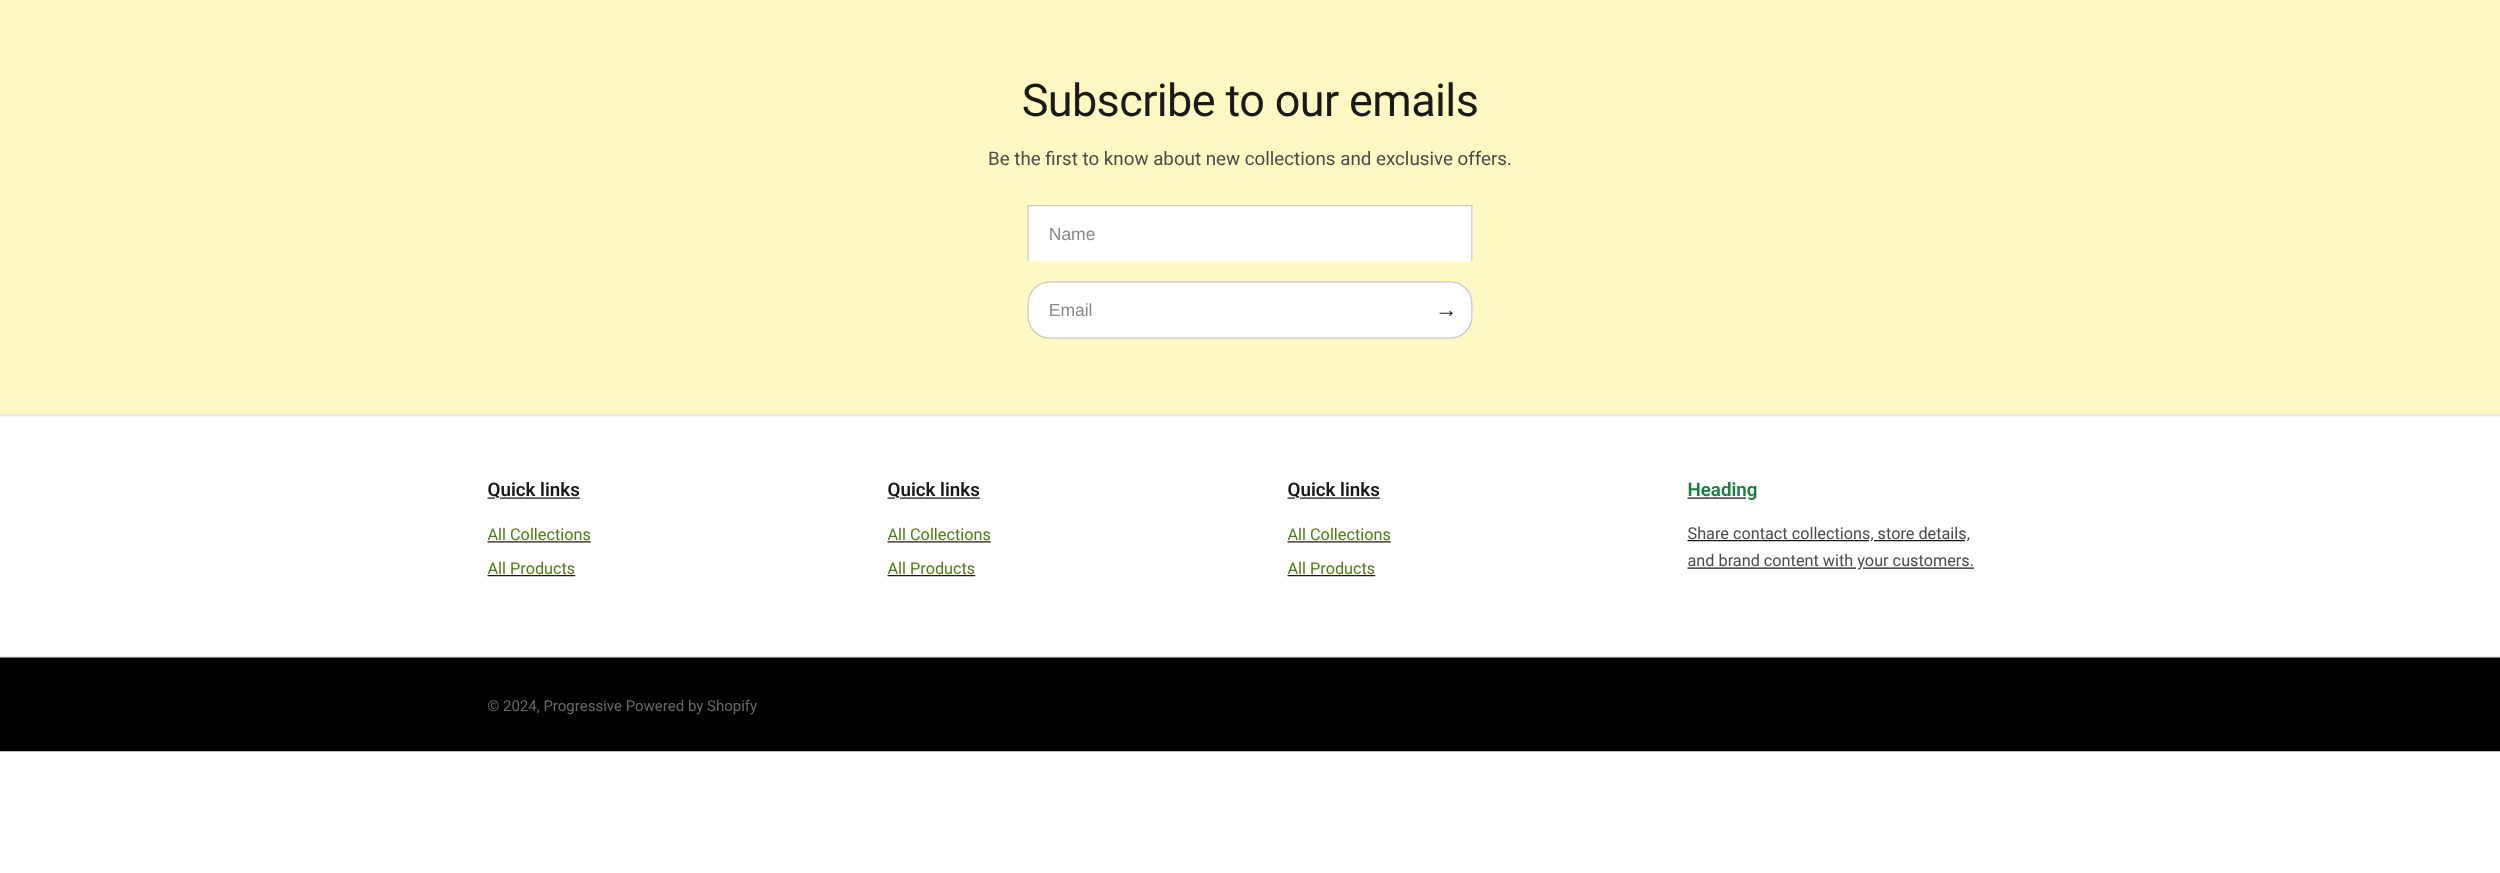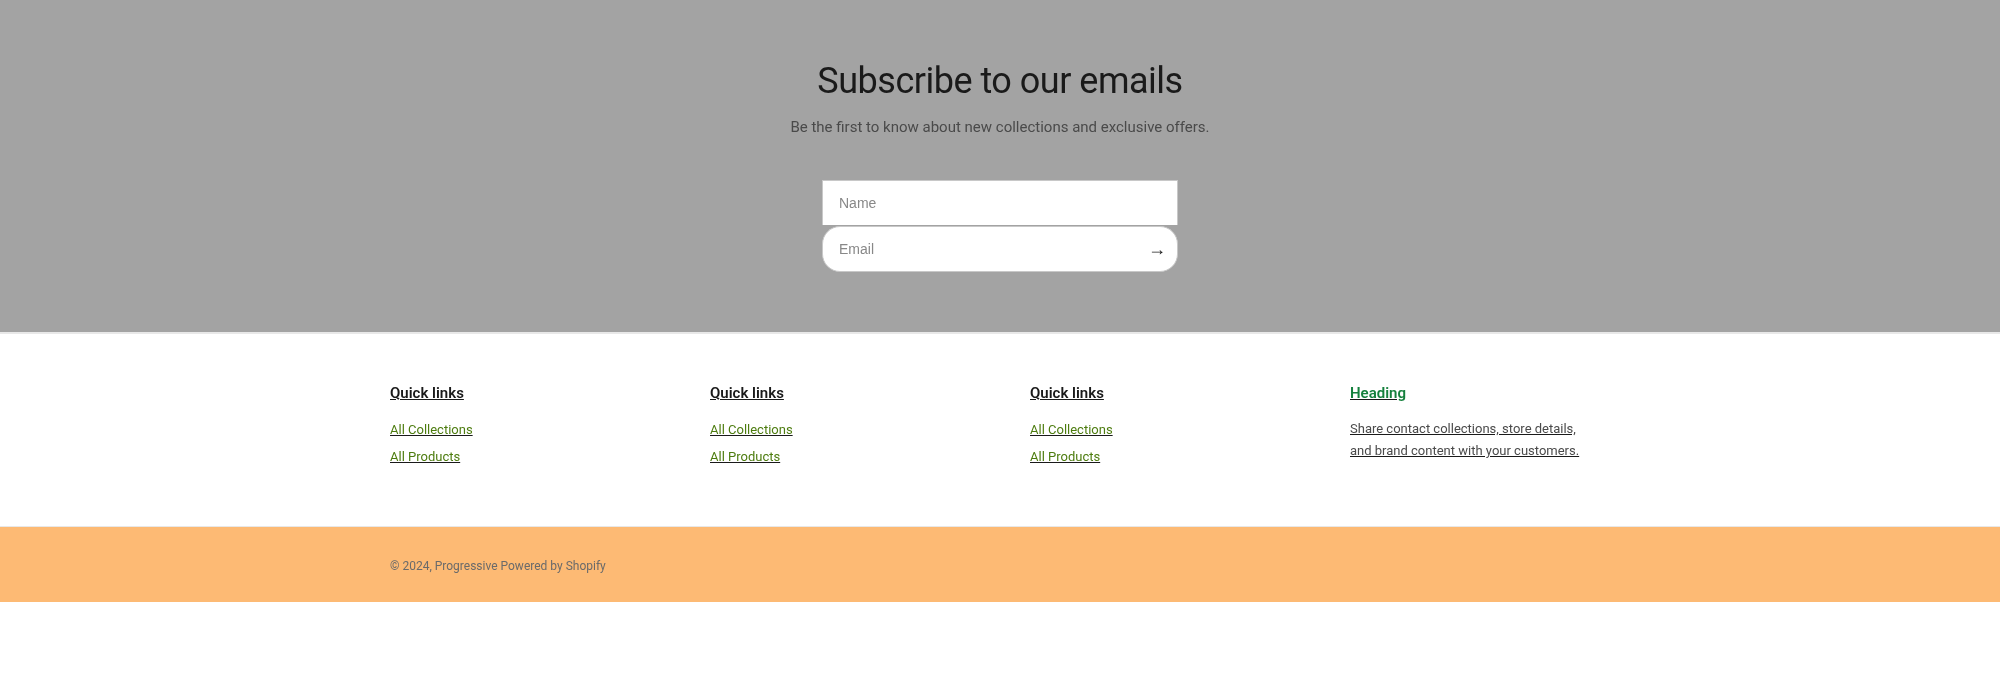--- a/index.html
+++ b/index.html
@@ -14,42 +14,42 @@
       color: #1a1a1a;
       width: 2000px;
       min-height: 698px;
     }
 
     .subscribe-section {
       display: flex;
       flex-direction: column;
       align-items: center;
       padding: 60px 20px 60px;
-      background: #a3a3a3;
+      background: #fef9c3;
     }
 
     .subscribe-title {
       font-size: 36px;
       font-weight: 400;
       color: #1a1a1a;
       margin-bottom: 16px;
       letter-spacing: -0.5px;
     }
 
     .subscribe-subtitle {
       font-size: 15px;
       color: #4a4a4a;
-      margin-bottom: 44px;
+      margin-bottom: 28px;
     }
 
     .subscribe-form {
       display: flex;
       flex-direction: column;
       width: 356px;
-      gap: 1px;
+      gap: 16px;
     }
 
     .subscribe-form input {
       width: 100%;
       padding: 14px 16px;
       border: 1px solid #c8c8c8;
       font-size: 14px;
       color: #1a1a1a;
       background: #ffffff;
       outline: none;
@@ -145,21 +145,21 @@
       max-width: 240px;
     }
 
     .divider-bottom {
       width: 100%;
       height: 1px;
       background: #e8e8e8;
     }
 
     .footer-bottom {
-      background: #fdba74;
+      background: #000000;
       padding: 28px 12px;
     }
 
     .footer-bottom-inner {
       max-width: 1400px;
       margin: 0 auto;
       padding: 0 90px;
     }
 
     .copyright {

